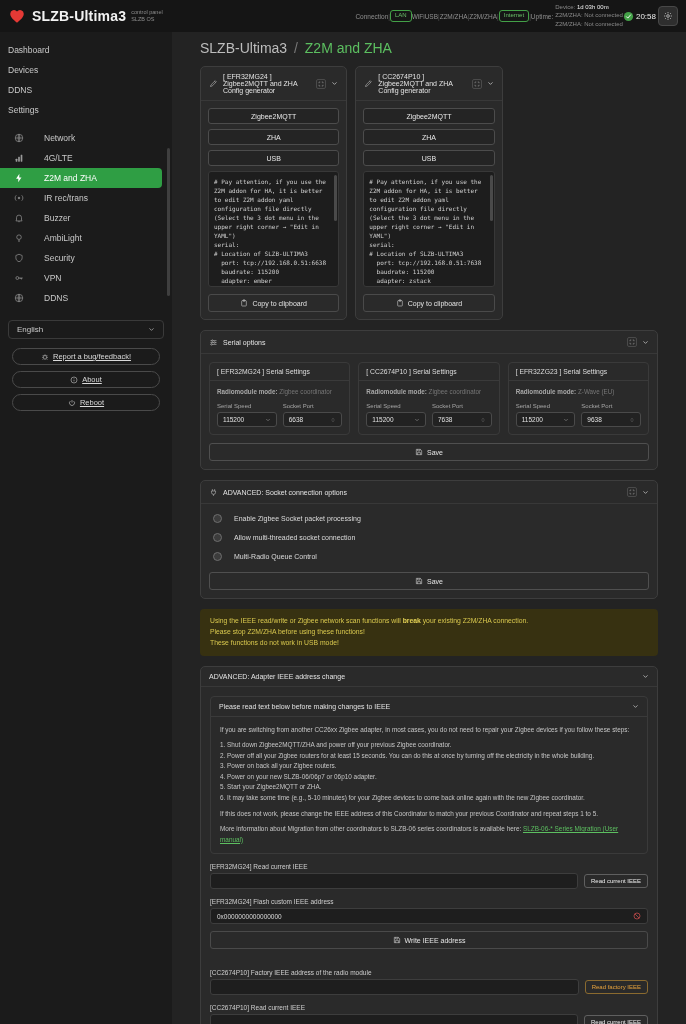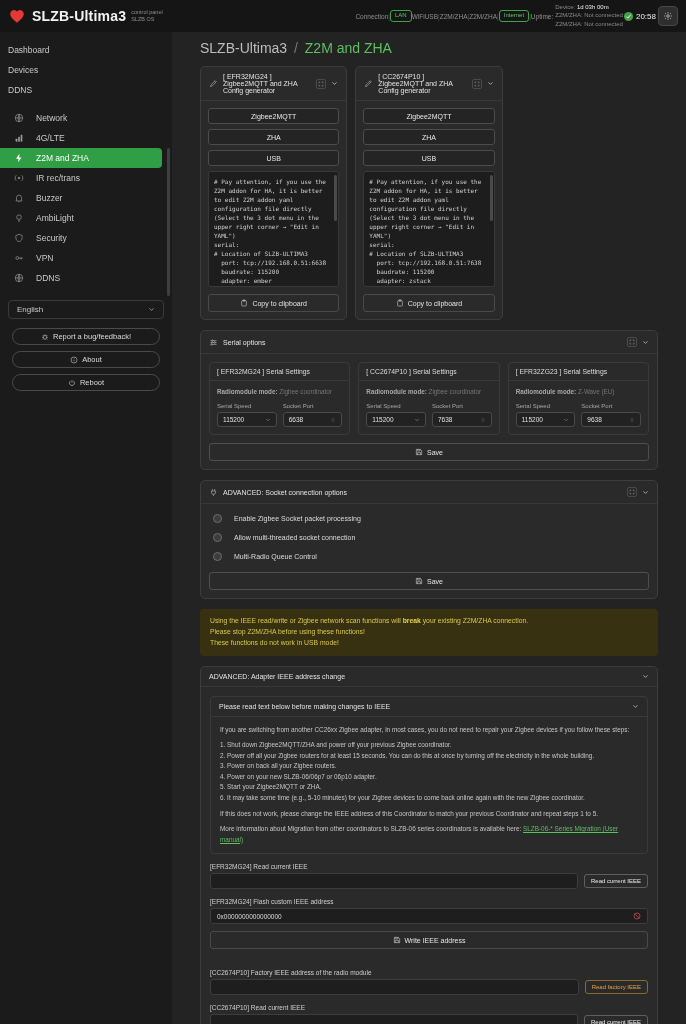--- a/index.html
+++ b/index.html
@@ -26,27 +26,27 @@
   .sval{ color:#8a8a8a; }
   .sval.white{ color:#f0f0f0; }
   .time{ font-size:8px; color:#eee; margin:0 2px; }
   .gear-btn{ width:20px; height:20px; background:#2e2e2e; border:1px solid #484848; border-radius:4px; display:flex; align-items:center; justify-content:center; color:#cfcfcf; }
 
   
   .body-row{ flex:1; display:flex; overflow:hidden; }
   .sidebar{ width:172px; background:#1b1b1b; flex:none; display:flex; flex-direction:column; padding-top:8px; position:relative; }
   .nav-p{ padding:5px 8px; font-size:8.5px; color:#c9c9c9; }
   .nav-gap{ height:8px; }
-  .nav-i{ display:flex; align-items:center; gap:12px; padding:5px 14px; font-size:8.5px; color:#c9c9c9; }
+  .nav-i{ display:flex; align-items:center; gap:20px; padding:5px 14px; font-size:8.5px; color:#c9c9c9; }
   .ni{ width:10px; height:10px; color:#9a9a9a; }
   .nav-i.active{ background:#2f9e44; color:#fff; border-radius:0 4px 4px 0; margin-right:10px; }
   .nav-i.active .ni{ color:#fff; }
   .side-scroll{ position:absolute; right:2px; top:116px; width:3px; height:148px; background:#3f3f3f; border-radius:2px; }
   .lang{ margin:12px 8px 6px; border:1px solid #3a3a3a; border-radius:4px; padding:4px 8px; display:flex; align-items:center; justify-content:space-between; font-size:8px; color:#c9c9c9; }
-  .side-btn{ margin:3px 12px; border:1px solid #4a4a4a; border-radius:10px; padding:3px 6px; display:flex; align-items:center; justify-content:center; gap:4px; font-size:7.5px; color:#dadada; background:transparent; }
+  .side-btn{ margin:3px 12px; border:1px solid #4a4a4a; border-radius:10px; padding:3px 6px; display:flex; align-items:center; justify-content:center; gap:4px; font-size:7.5px; color:#dadada; background:transparent;text-decoration:underline; }
   .side-btn i{ color:#cfcfcf; }
 
   .main{ flex:1; background:#232323; padding:8px 28px 0; overflow:hidden; }
   .breadcrumb{ font-size:14px; color:#bdbdbd; }
   .bc-sep{ color:#777; margin:0 3px; }
   .bc-cur{ color:#5cbf60; }
 
   .card{ background:#2a2a2a; border:1px solid #3d3d3d; border-radius:5px; margin-top:10px; }
   .card-h{ display:flex; align-items:center; gap:5px; padding:6px 8px; border-bottom:1px solid #383838; font-size:7px; color:#e3e3e3; }
   .hicon{ width:9px; height:9px; color:#b5b5b5; }
@@ -167,20 +167,21 @@
       </button>
     </div>
   </header>
 
   <div class="body-row">
 
     <aside class="sidebar" data-interactable="false">
       <div class="nav-p" data-interactable="true">Dashboard</div>
       <div class="nav-p" data-interactable="true">Devices</div>
       <div class="nav-p" data-interactable="true">DDNS</div>
+      <div class="nav-p" data-interactable="true">Settings</div>
       <div class="nav-gap"></div>
       <div class="nav-i" data-interactable="true">
         <i class="ni" data-icon="globe" data-interactable="false">
             <svg viewBox="0 0 24 24" fill="none" stroke="currentColor" stroke-width="1.6">
               <circle cx="12" cy="12" r="9"></circle>
               <path d="M3 12h18M12 3c2.5 2.5 2.5 15.5 0 18M12 3c-2.5 2.5-2.5 15.5 0 18"></path>
             </svg>
           </i>
         <span data-interactable="false">Network</span>
       </div>

